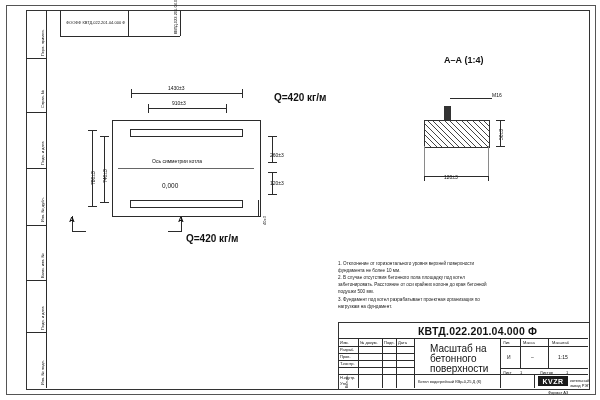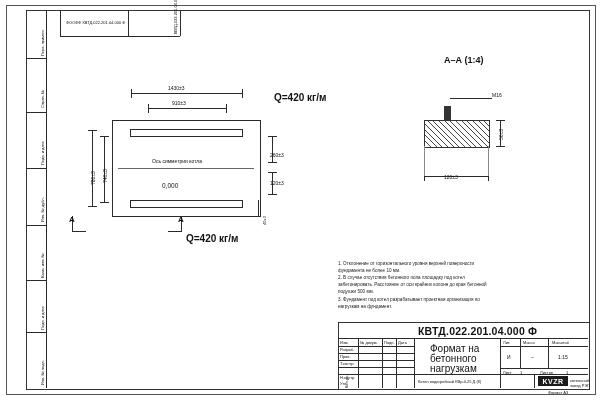--- a/index.html
+++ b/index.html
@@ -175,23 +175,23 @@
   <div class="txt tiny" style="left:398px;top:340px;">Дата</div>
 
   <div class="txt tiny" style="left:340px;top:347px;">Разраб.</div>
   <div class="txt tiny" style="left:340px;top:354px;">Пров.</div>
   <div class="txt tiny" style="left:340px;top:361px;">Т.контр.</div>
   <div class="txt tiny" style="left:340px;top:375px;">Н.контр.</div>
   <div class="txt tiny" style="left:340px;top:381px;">Утв.</div>
 
   <div class="txt tiny vert" style="left:344px;top:388px;transform:rotate(-90deg);">Кол.уч.</div>
 
-  <div class="txt lg" style="left:430px;top:343px;">Формат на</div>
+  <div class="txt lg" style="left:430px;top:343px;">Масштаб на</div>
   <div class="txt lg" style="left:430px;top:353px;">бетонного</div>
-  <div class="txt lg" style="left:430px;top:363px;">нагрузкам</div>
+  <div class="txt lg" style="left:430px;top:363px;">поверхности</div>
 
   <div class="ln" style="left:500px;top:346px;width:88px;height:1px;"></div>
   <div class="ln" style="left:500px;top:368px;width:88px;height:1px;"></div>
   <div class="txt tiny" style="left:503px;top:340px;">Лит.</div>
   <div class="txt tiny" style="left:523px;top:340px;">Масса</div>
   <div class="txt tiny" style="left:552px;top:340px;">Масштаб</div>
   <div class="txt sm" style="left:507px;top:354px;">И</div>
   <div class="txt sm" style="left:531px;top:354px;">–</div>
   <div class="txt sm" style="left:558px;top:354px;">1:15</div>
 

